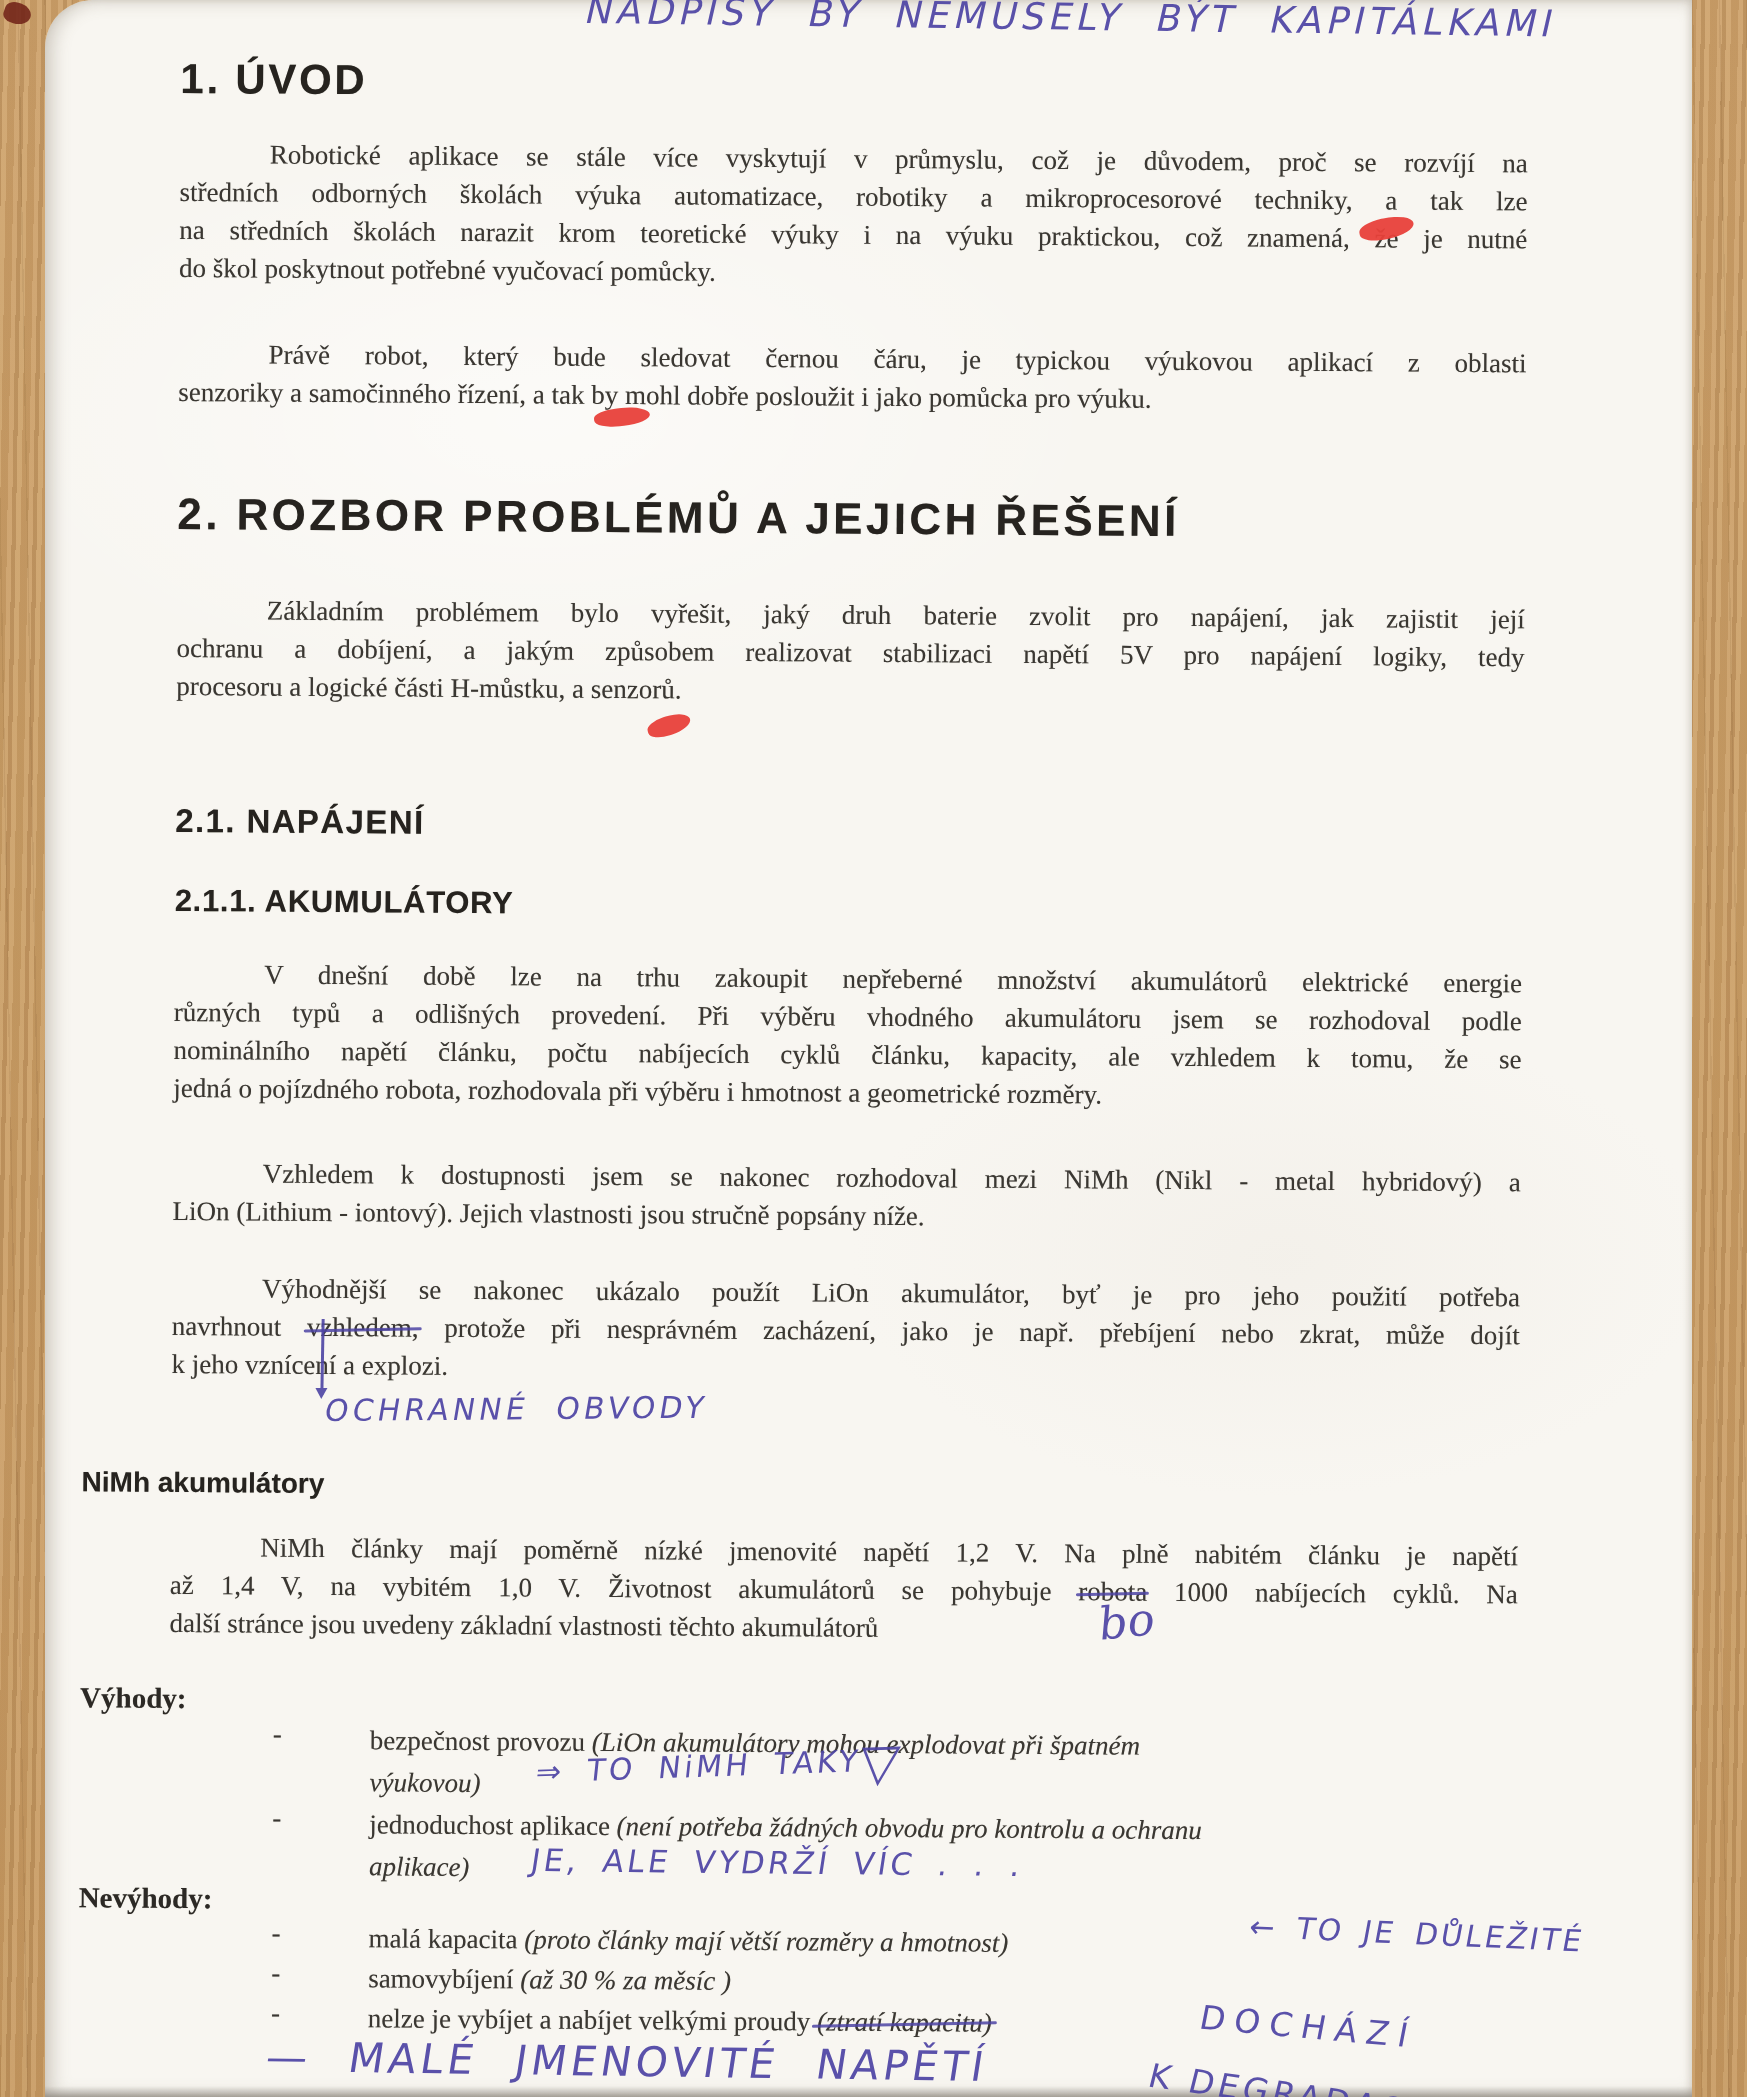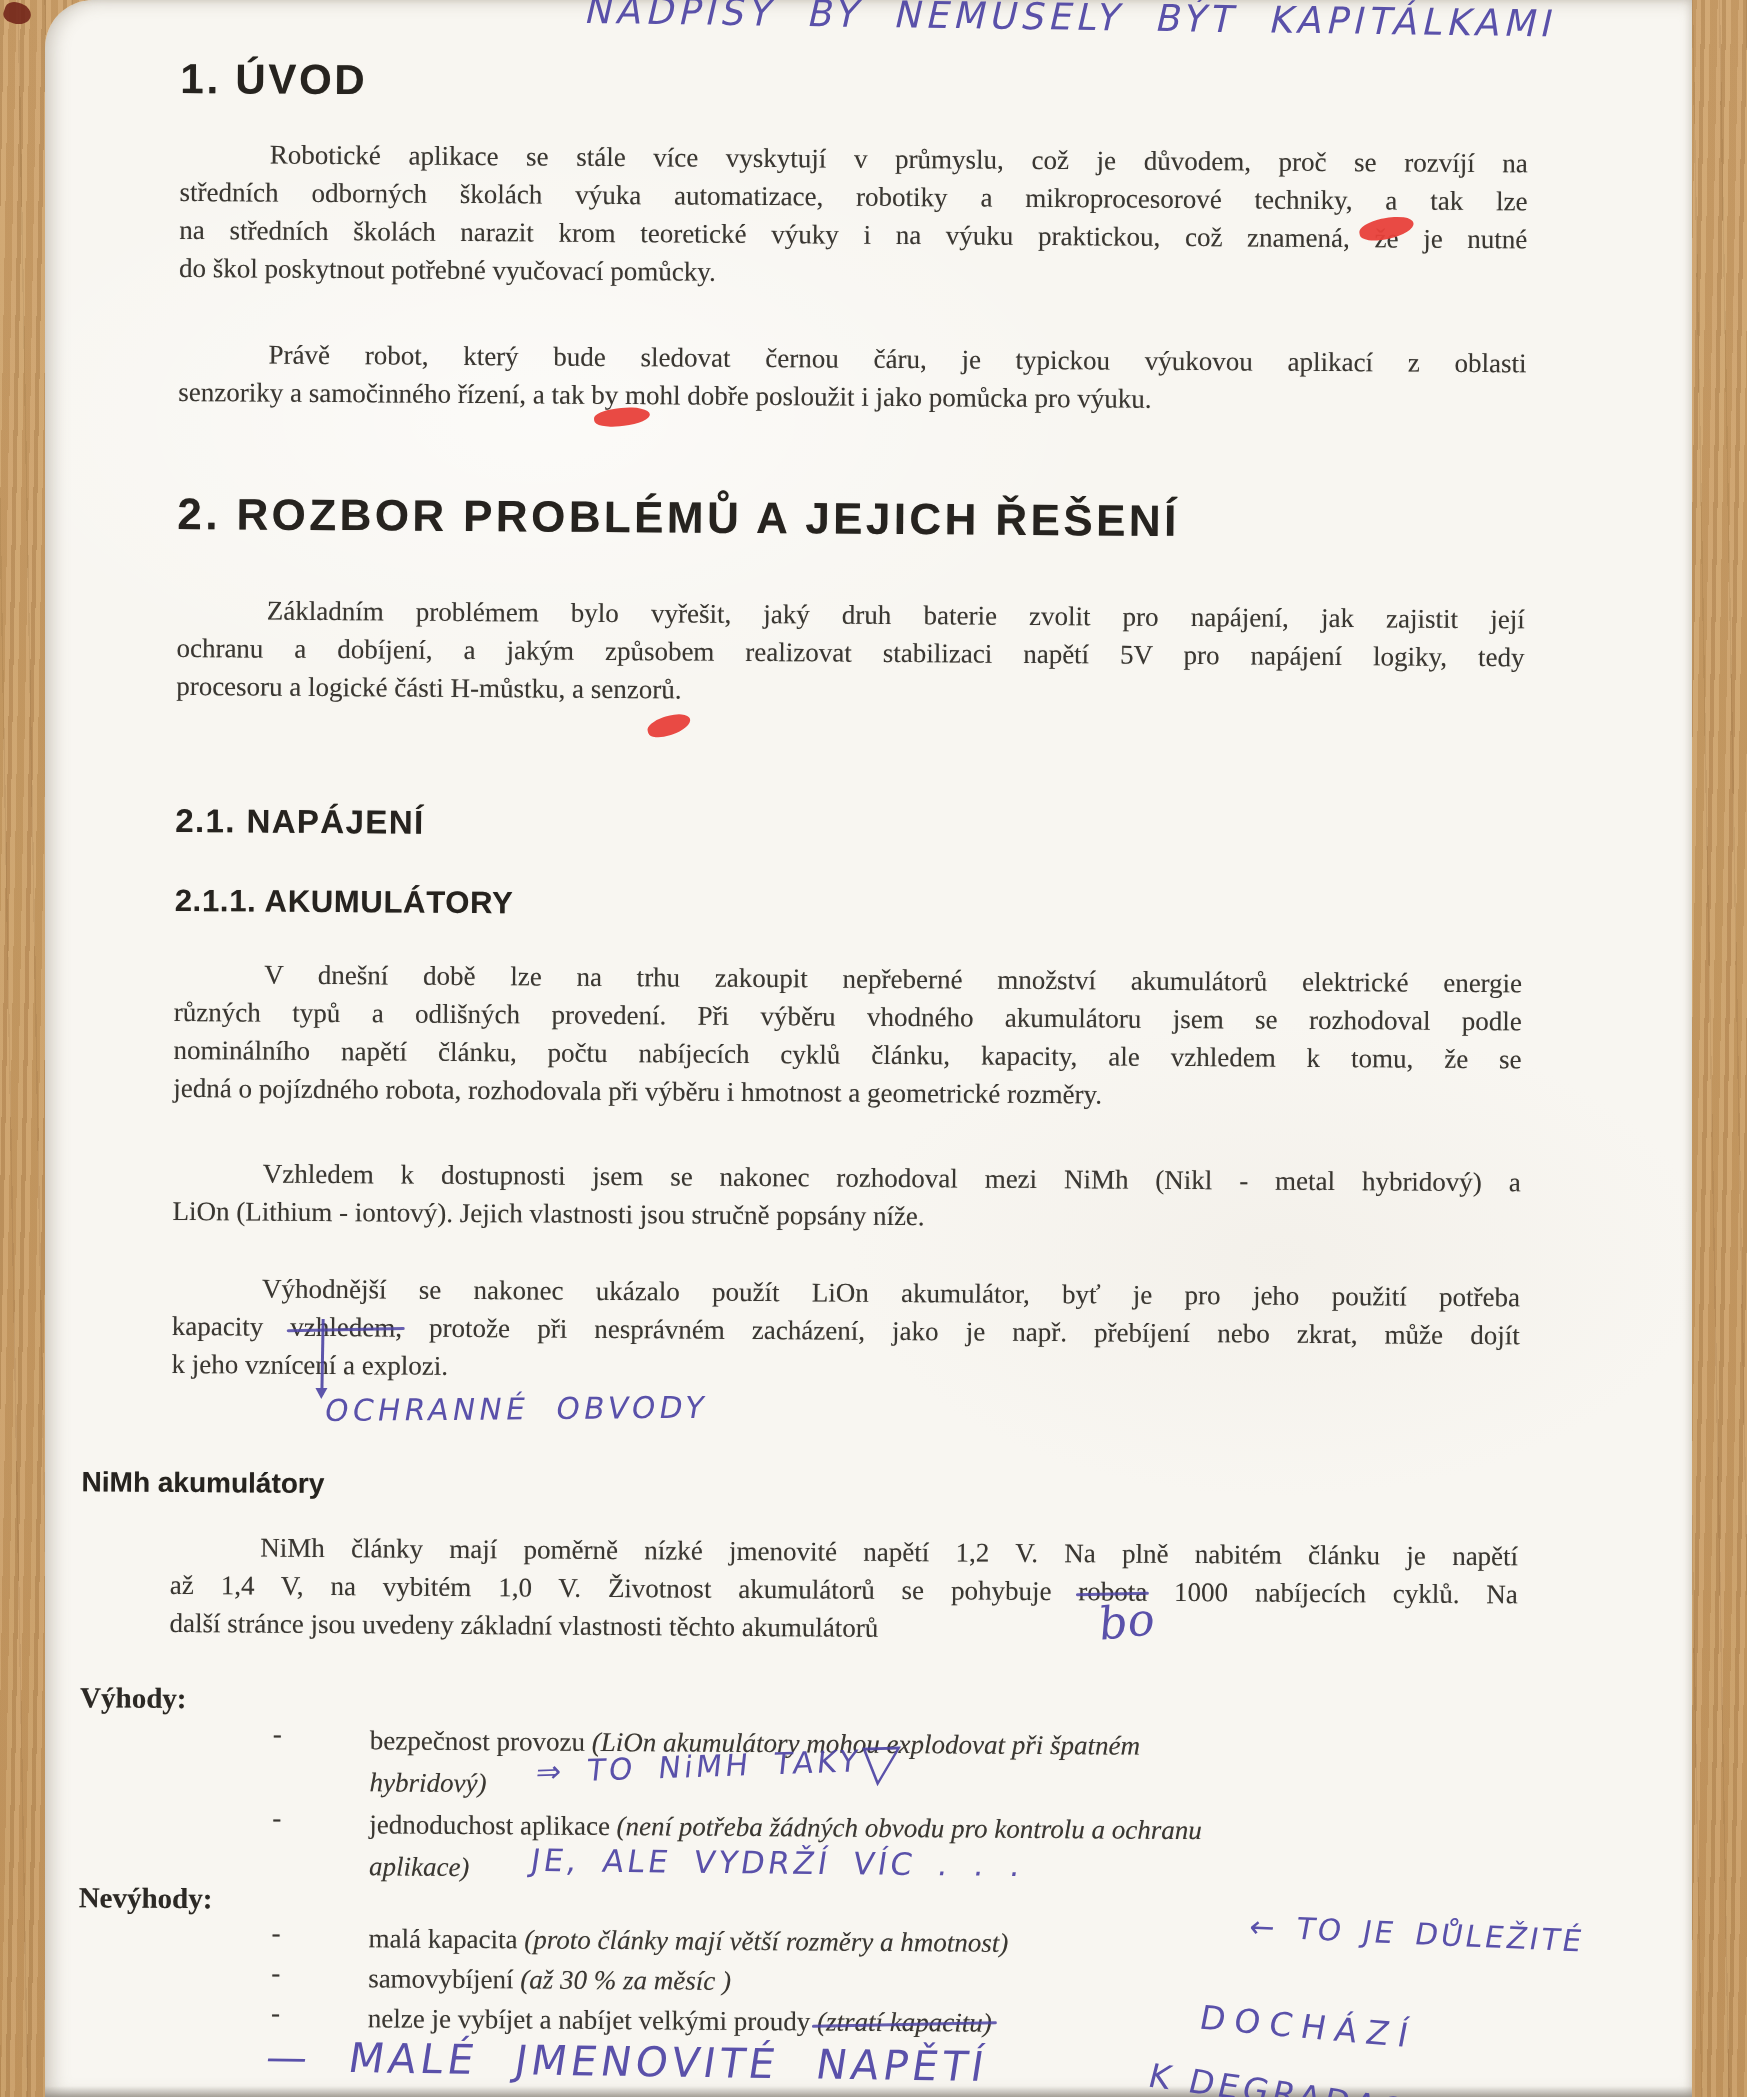--- a/index.html
+++ b/index.html
@@ -125,40 +125,40 @@
         <div class="ln"><span>jedná o pojízdného robota, rozhodovala při výběru i hmotnost a geometrické rozměry.</span></div>
       </div>
 
     <div class="blk" style="top:1154px;">
         <div class="ln j ind"><span>Vzhledem k dostupnosti jsem se nakonec rozhodoval mezi NiMh (Nikl - metal hybridový) a</span></div>
         <div class="ln"><span>LiOn (Lithium - iontový). Jejich vlastnosti jsou stručně popsány níže.</span></div>
       </div>
 
     <div class="blk" style="top:1269px;">
         <div class="ln j ind"><span>Výhodnější se nakonec ukázalo použít LiOn akumulátor, byť je pro jeho použití potřeba</span></div>
-        <div class="ln j"><span>kapacity </span><span class="xout">vzhledem,</span><span> protože při nesprávném zacházení, jako je např. přebíjení nebo zkrat, může dojít</span></div>
+        <div class="ln j"><span>navrhnout </span><span class="xout">vzhledem,</span><span> protože při nesprávném zacházení, jako je např. přebíjení nebo zkrat, může dojít</span></div>
         <div class="ln"><span>k jeho vznícení a explozi.</span></div>
       </div>
 
     <h4 class="blk h5 outdent" style="top:1467px;">NiMh akumulátory</h4>
 
     <div class="blk tight" style="top:1528px;">
         <div class="ln j ind"><span>NiMh články mají poměrně nízké jmenovité napětí 1,2 V. Na plně nabitém článku je napětí</span></div>
         <div class="ln j"><span>až 1,4 V, na vybitém 1,0 V. Životnost akumulátorů se pohybuje </span><span class="xout">robota</span><span> 1000 nabíjecích cyklů. Na</span></div>
         <div class="ln"><span>další stránce jsou uvedeny základní vlastnosti těchto akumulátorů</span></div>
       </div>
 
     <div class="blk bserif outdent" style="top:1682px;">Výhody:</div>
 
     <div class="blk ul1" style="top:1718px;">
       <div class="li">
         <span class="mk">-</span>
         <div>
             <div class="ln"><span>bezpečnost provozu </span><span class="it">(LiOn akumulátory mohou explodovat při špatném</span></div>
-            <div class="ln"><span class="it">hybridový)</span></div>
+            <div class="ln"><span class="it">výukovou)</span></div>
           </div>
       </div>
       <div class="li">
         <span class="mk">-</span>
         <div>
             <div class="ln"><span>jednoduchost aplikace </span><span class="it">(není potřeba žádných obvodu pro kontrolu a ochranu</span></div>
             <div class="ln"><span class="it">aplikace)</span></div>
           </div>
       </div>
     </div>

